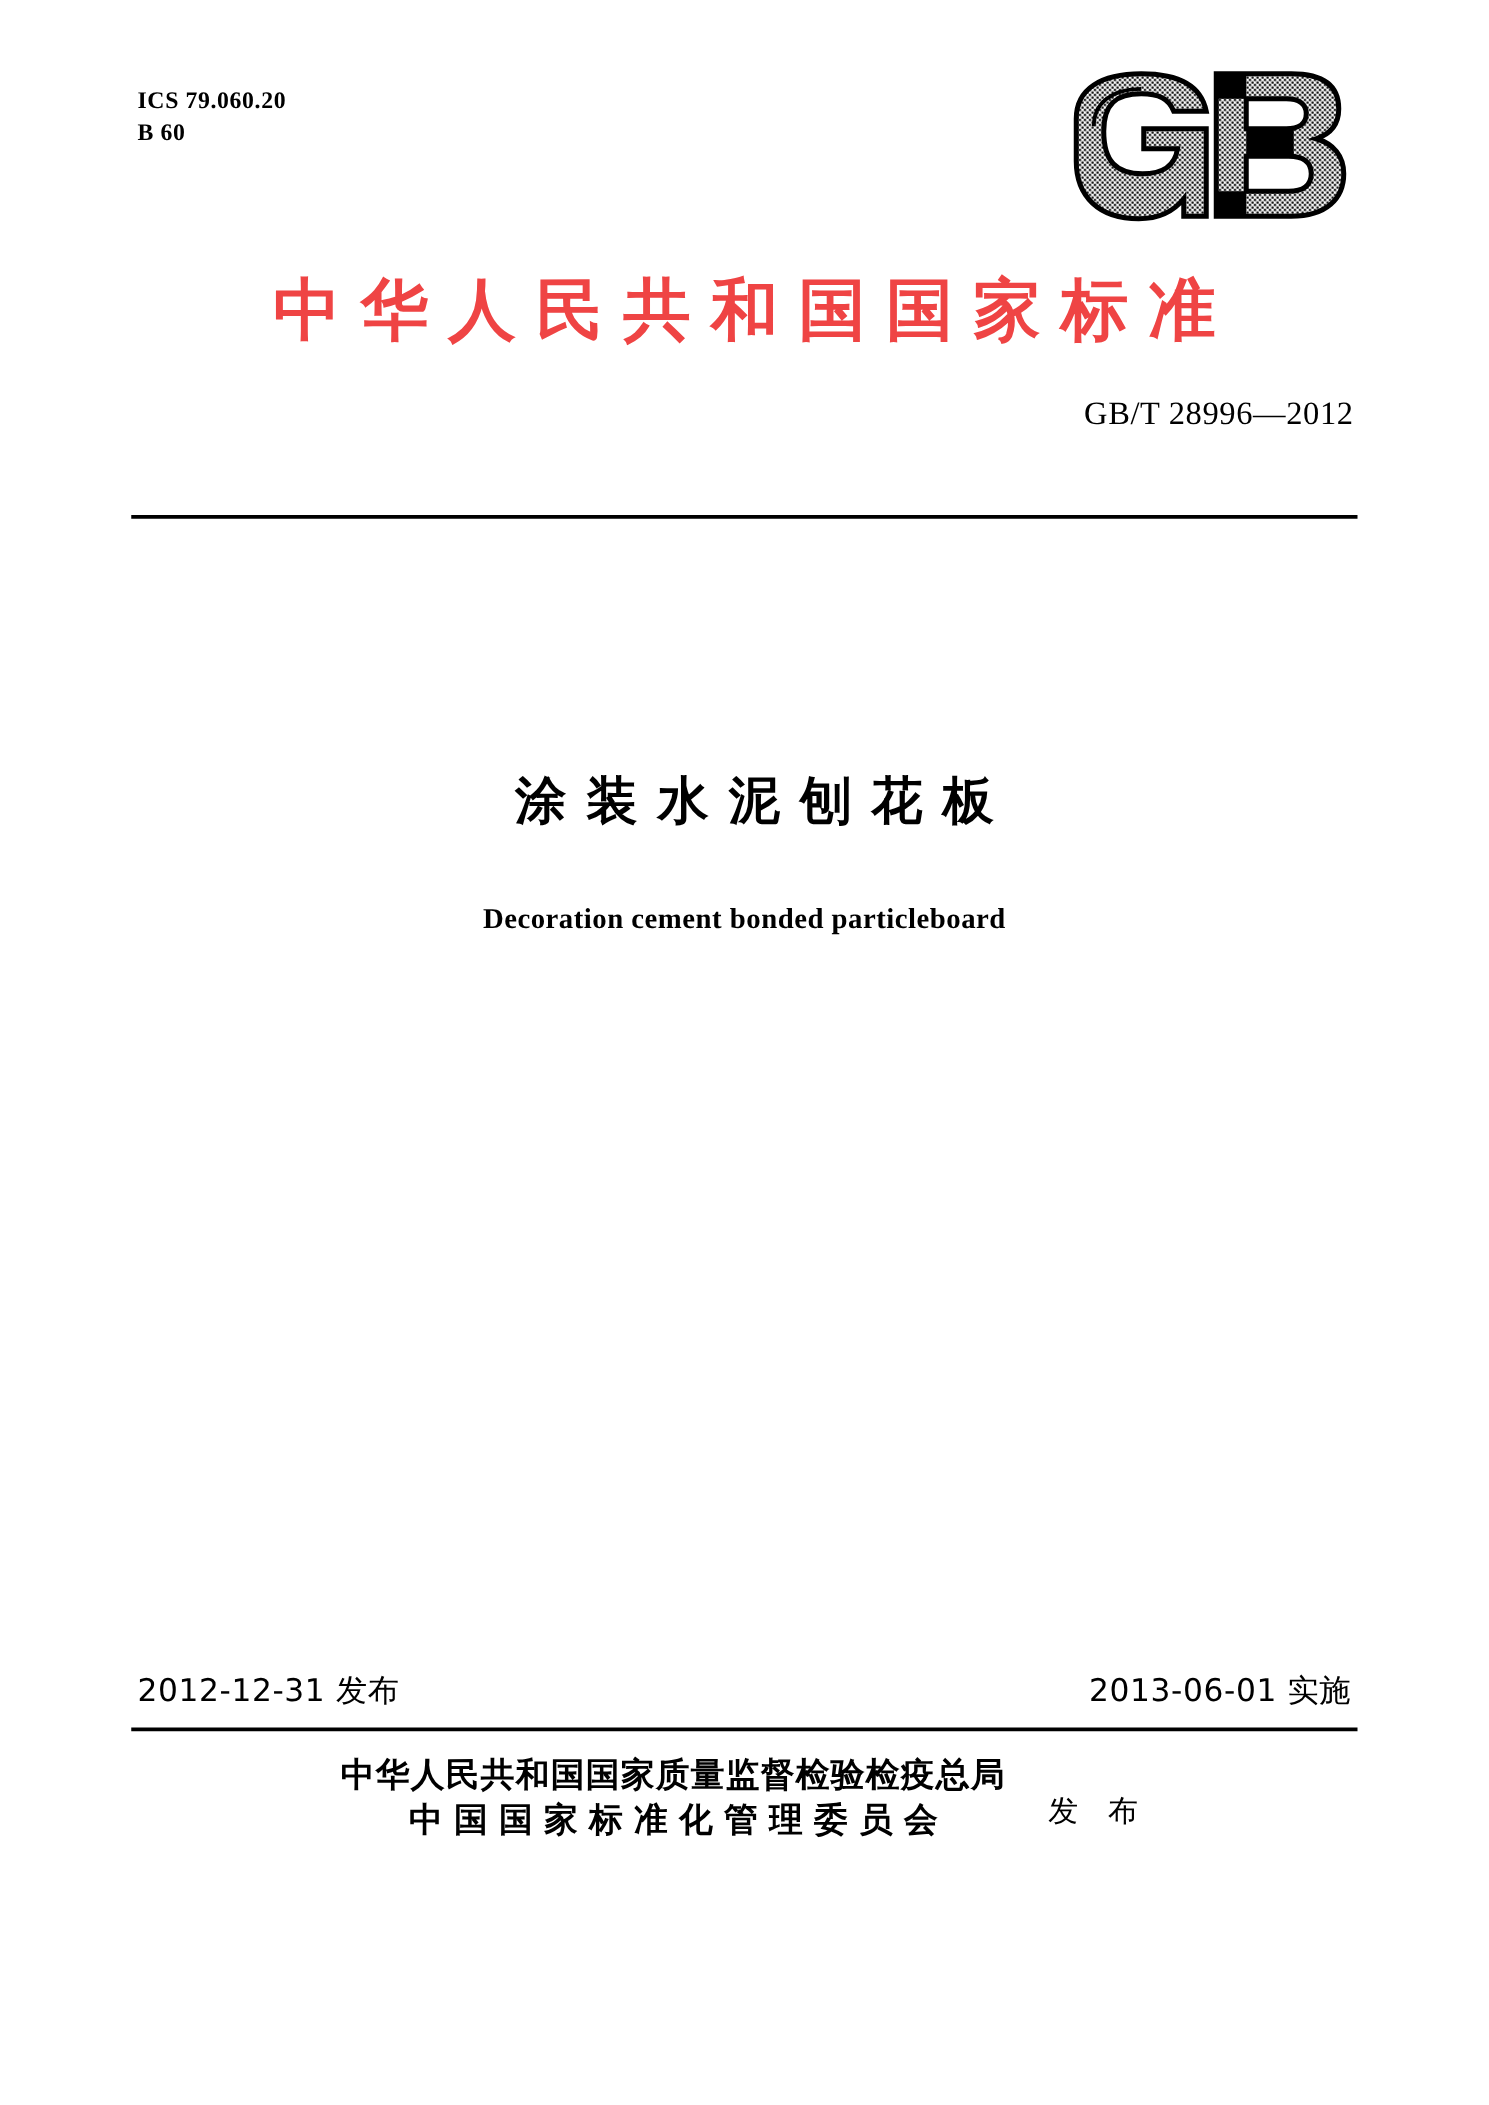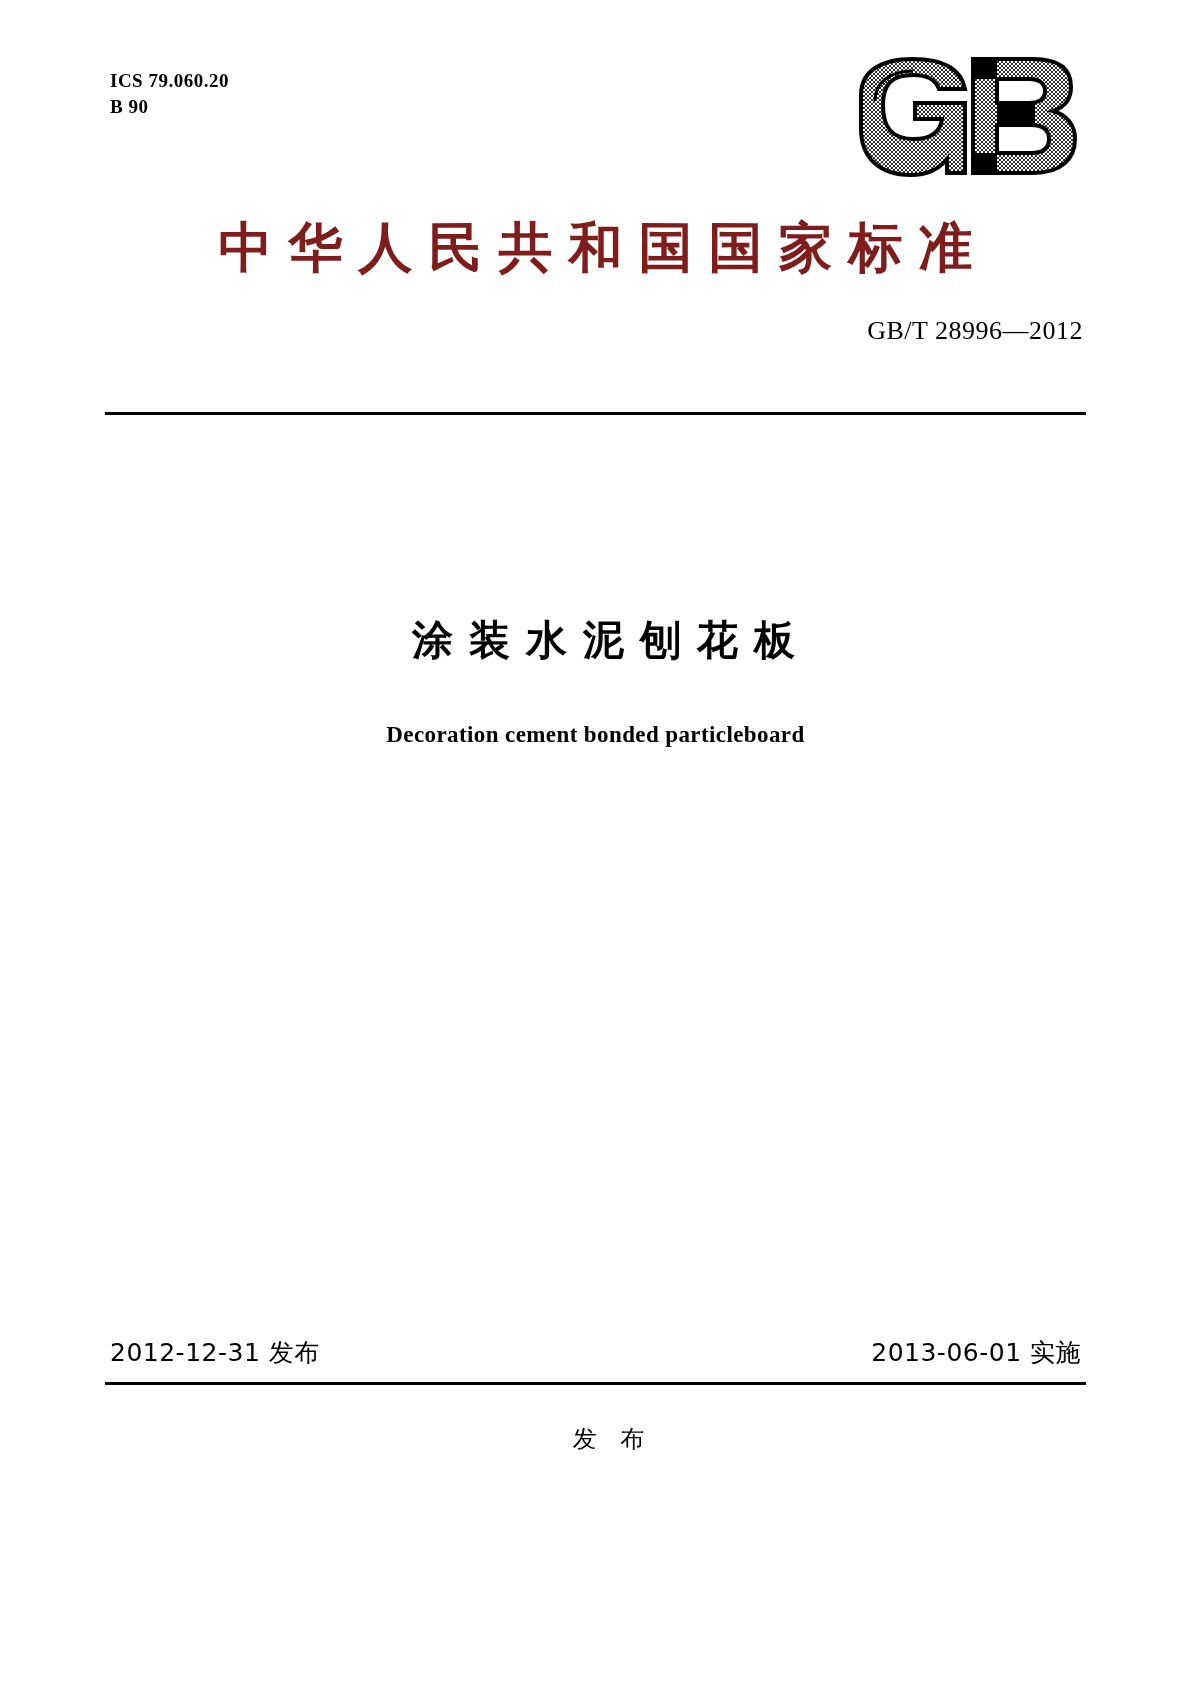--- a/index.html
+++ b/index.html
@@ -51,21 +51,21 @@
   .national-title {
     position: absolute;
     left: 0; right: 0;
     top: 212px;
     text-align: center;
     font-family: Liberation Sans, sans-serif;
     font-weight: bold;
     font-size: 54px;
     letter-spacing: 16px;
     text-indent: 16px;
-    color: #7f1d1d;
+    color: #ef4444;
   }
 
   
   .std-number {
     position: absolute;
     right: 108px;
     top: 316px;
     font-family: "Liberation Serif", serif;
     font-size: 26px;
     letter-spacing: 0.5px;
@@ -163,21 +163,21 @@
     padding-top: 20px;
   }
 </style>
 </head>
 <body>
 
 <div class="page">
 
   <div class="ics-block">
     <div class="ics-line">ICS 79.060.20</div>
-    <div class="ics-line">B 90</div>
+    <div class="ics-line">B 60</div>
   </div>
 
   <div class="gb-logo">
     <svg width="235" height="135" viewBox="0 0 235 135" xmlns="http://www.w3.org/2000/svg">
       <defs>
         <pattern id="hatch" width="4" height="4" patternUnits="userSpaceOnUse">
           <rect width="4" height="4" fill="#ffffff"></rect>
           <circle cx="1" cy="1" r="1.05" fill="#111111"></circle>
           <circle cx="3" cy="3" r="1.05" fill="#111111"></circle>
         </pattern>
@@ -210,16 +210,20 @@
 
   <div class="doc-title-cn">涂装水泥刨花板</div>
   <div class="doc-title-en">Decoration cement bonded particleboard</div>
 
   <div class="date-issue">2012-12-31 发布</div>
   <div class="date-impl">2013-06-01 实施</div>
 
   <div class="rule-bottom"></div>
 
   <div class="issuer">
+    <div class="issuer-names">
+      <div class="issuer-line1">中华人民共和国国家质量监督检验检疫总局</div>
+      <div class="issuer-line2">中国国家标准化管理委员会</div>
+    </div>
     <div class="issuer-verb">发 布</div>
   </div>
 
 </div>
 
 </body></html>

